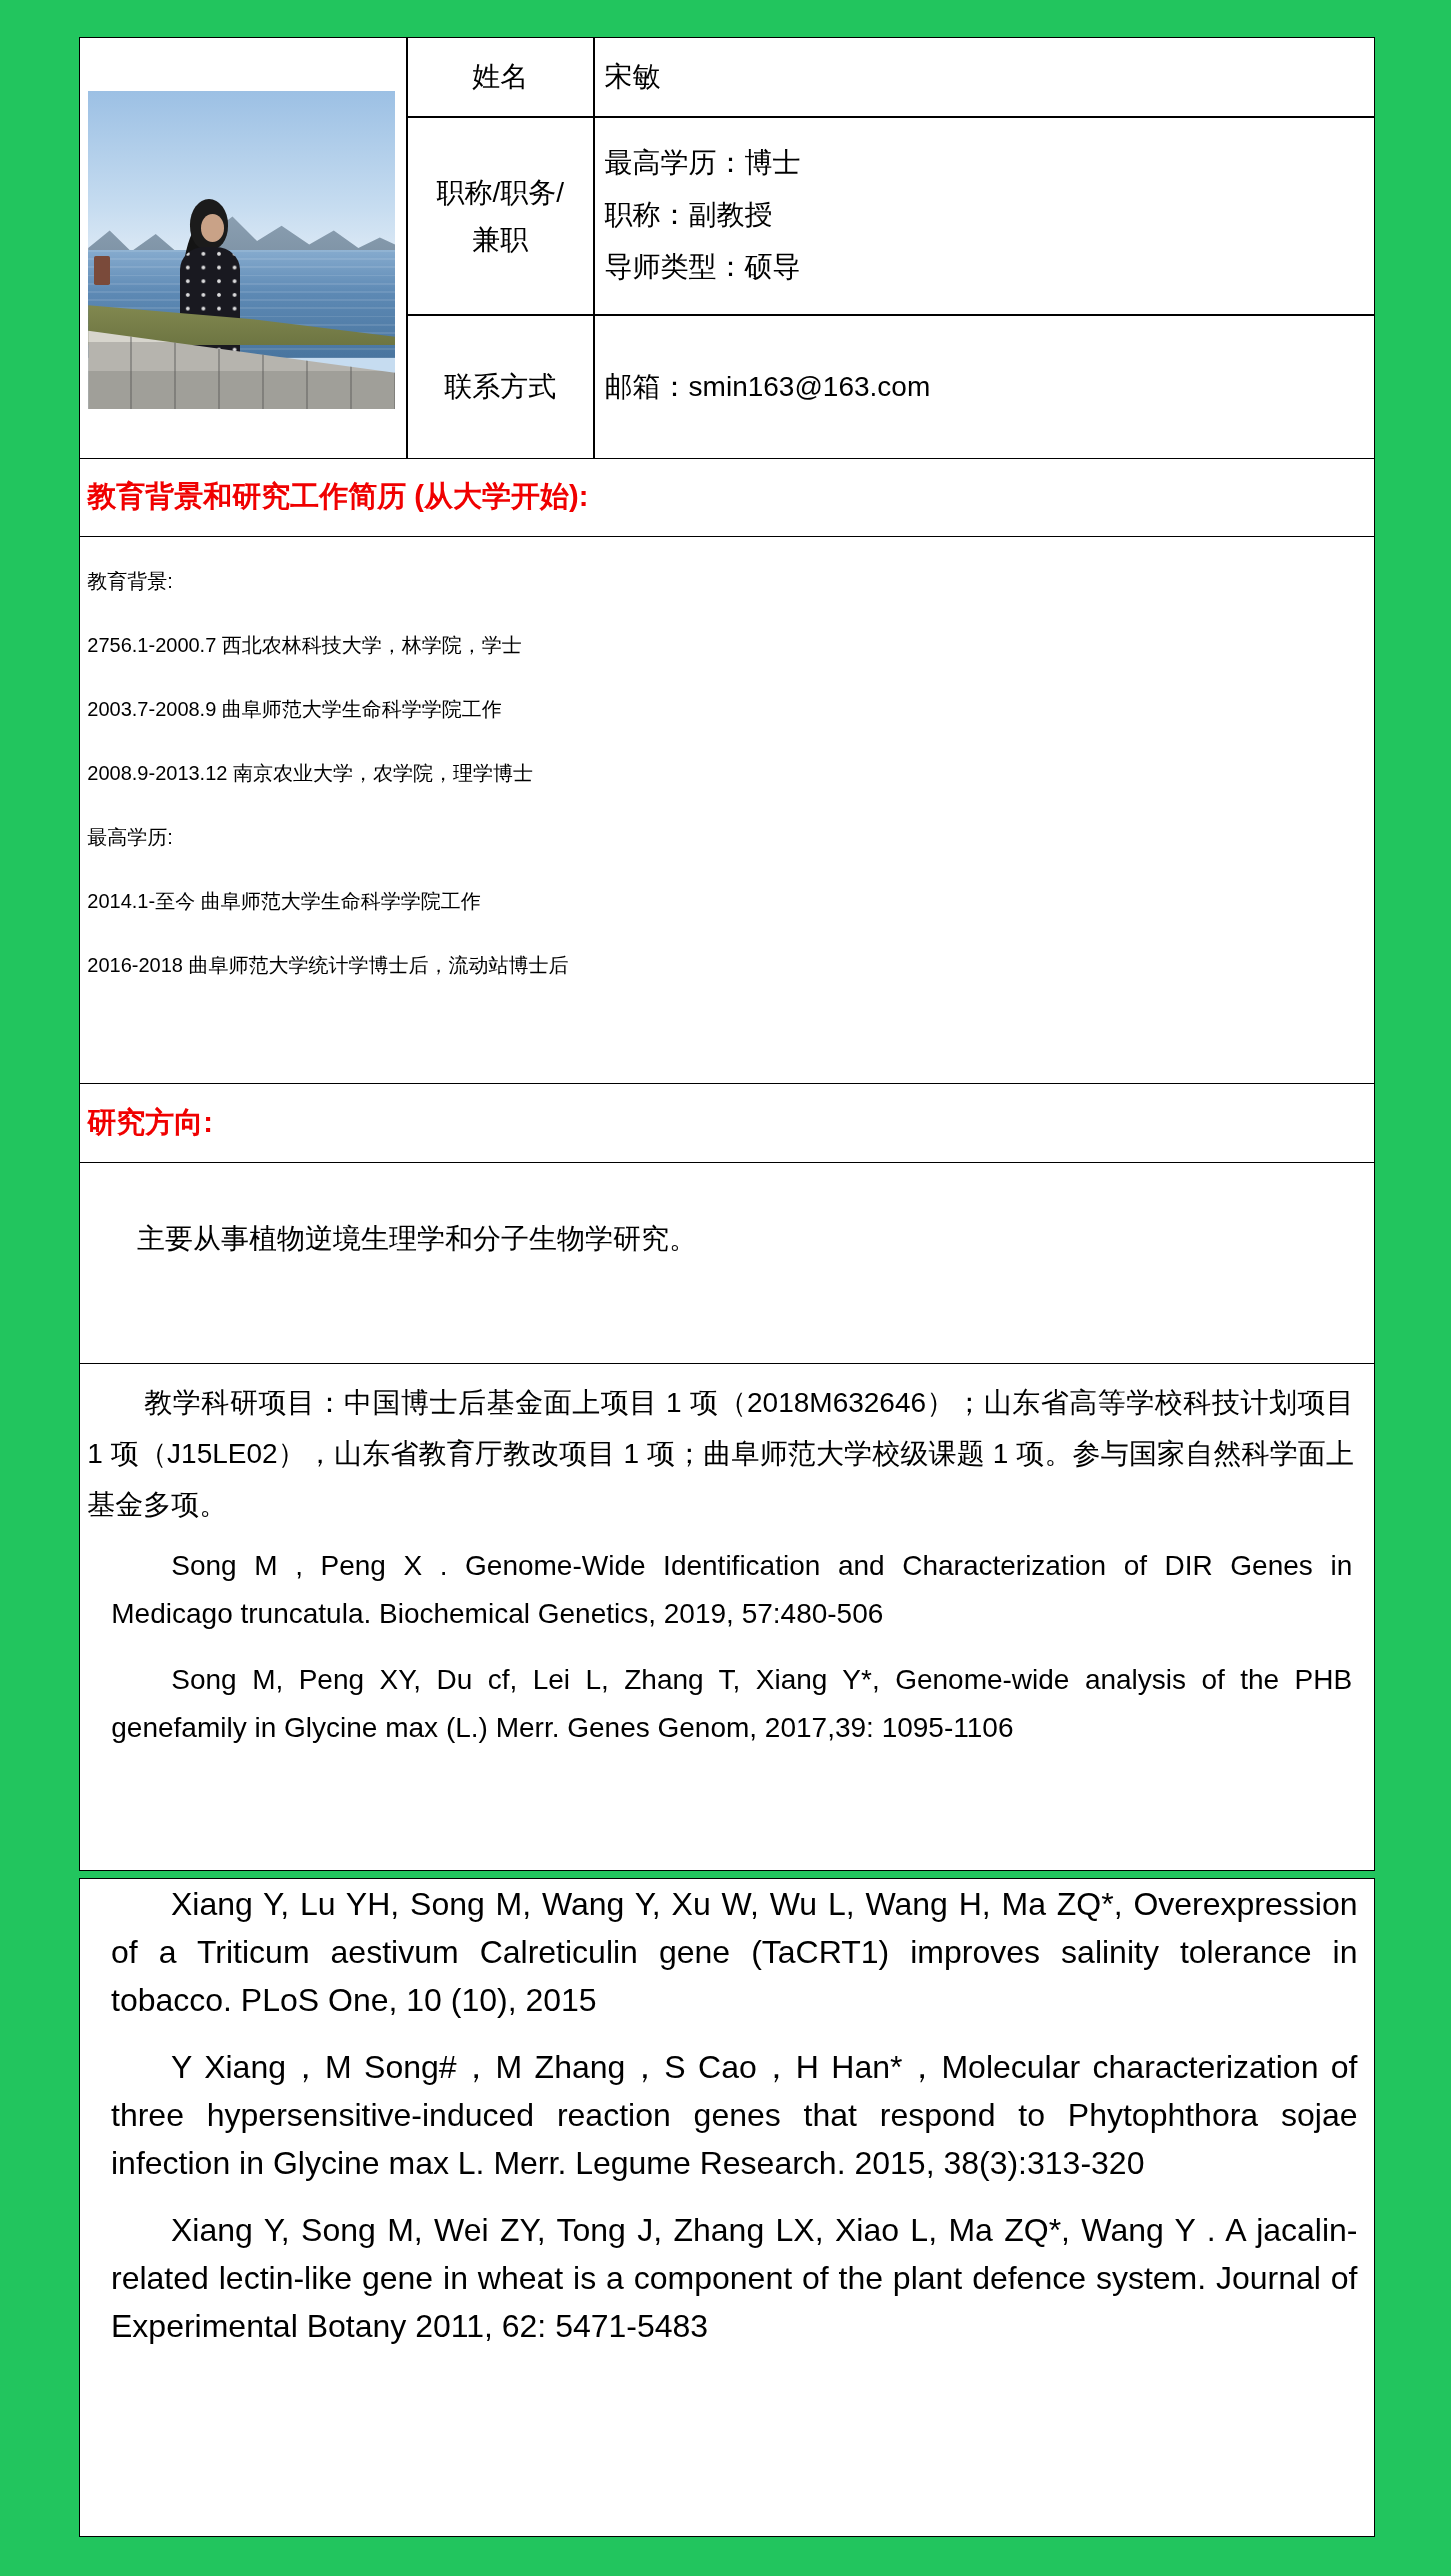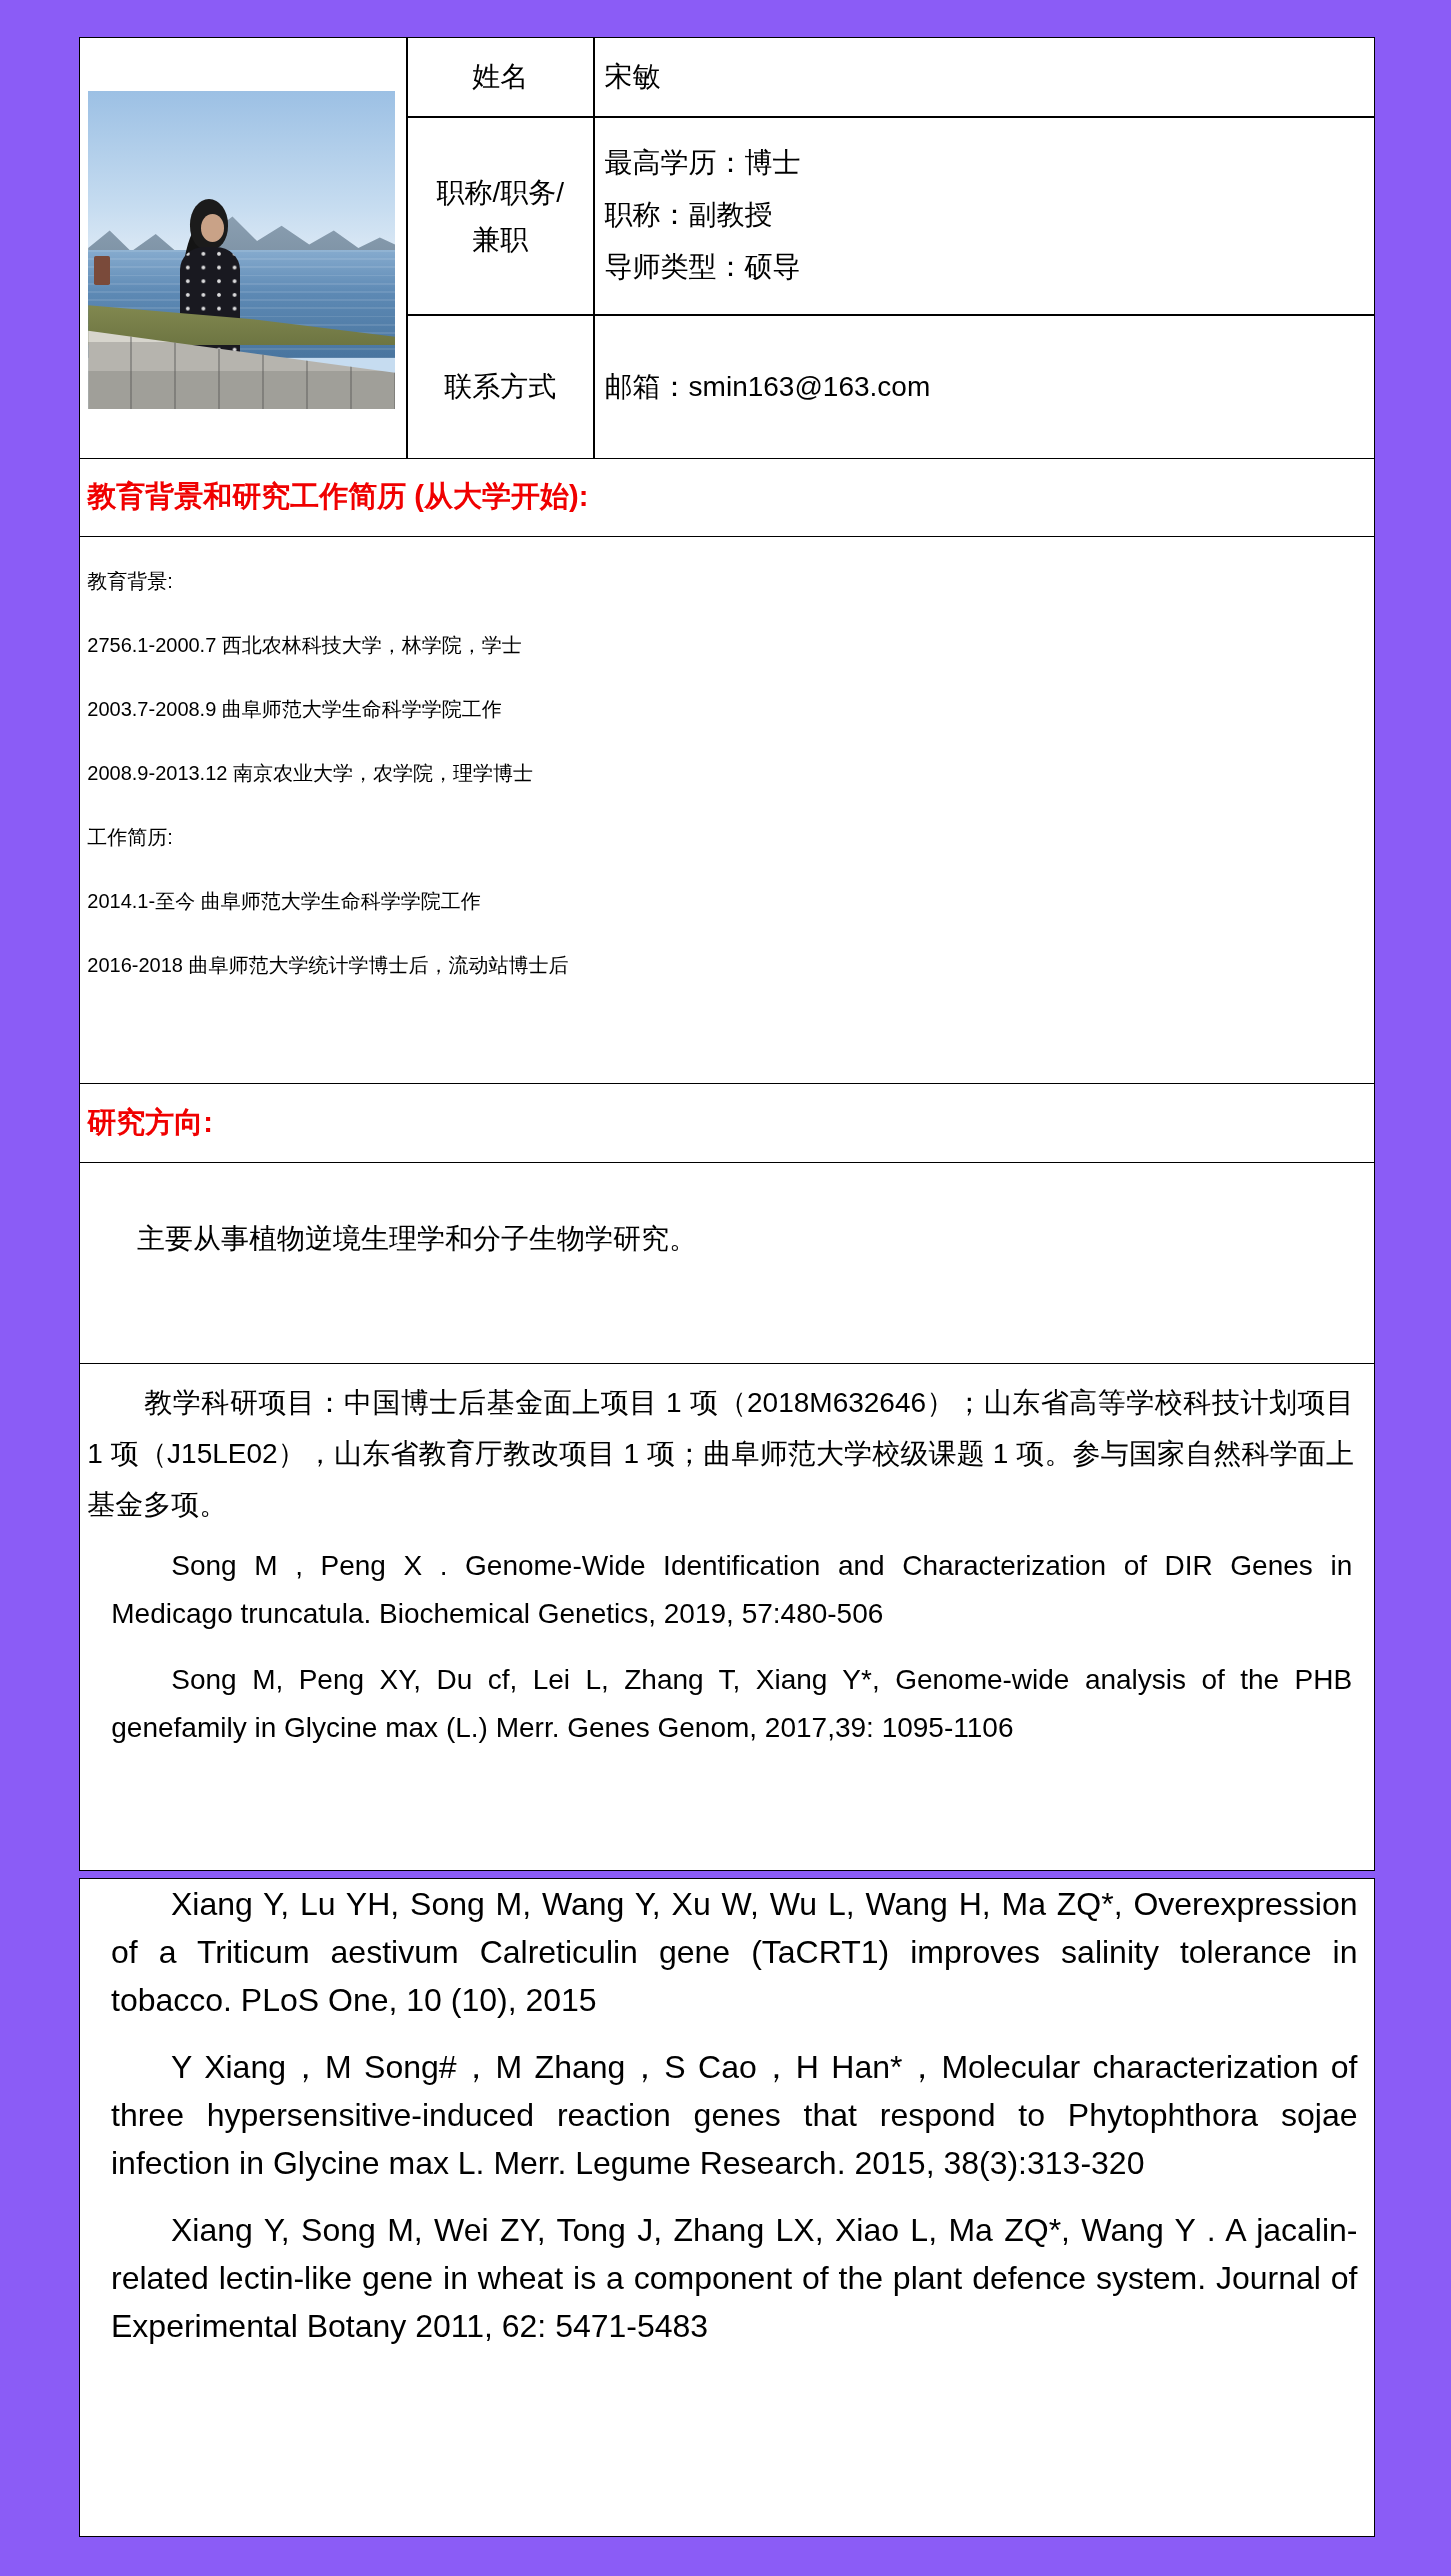--- a/index.html
+++ b/index.html
@@ -1,16 +1,16 @@
 <!DOCTYPE html>
 <html style="font-size:14.6px"><head>
 <meta charset="utf-8">
 <style>
   html,body{margin:0;padding:0;background:#ffffff;}
-  .page{position:relative;width:1451px;height:2576px;background:#8b5cf6;
+  .page{position:relative;width:1451px;height:2576px;background:#22c55e;
         font-family:"Liberation Sans","DejaVu Sans",sans-serif;color:#000;overflow:hidden;}
 
   
   .box1{position:absolute;left:79px;top:37px;width:1296px;height:1834px;
         border:1.8px solid #000;box-sizing:border-box;background:#fff;}
   .box2{position:absolute;left:79px;top:1878px;width:1296px;height:659px;
         border:1.8px solid #000;box-sizing:border-box;background:#fff;
         padding:0.9px 16.5px 0 31px;font-size:32px;}
 
   
@@ -115,21 +115,21 @@
       <div class="cell lbl contact-lbl">联系方式</div>
       <div class="cell val contact-val">邮箱：smin163@163.com</div>
     </div>
 
     <div class="sec-h">教育背景和研究工作简历 (从大学开始):</div>
     <div class="edu-body">
       <div class="edu-line">教育背景:</div>
       <div class="edu-line">2756.1-2000.7 西北农林科技大学，林学院，学士</div>
       <div class="edu-line">2003.7-2008.9 曲阜师范大学生命科学学院工作</div>
       <div class="edu-line">2008.9-2013.12 南京农业大学，农学院，理学博士</div>
-      <div class="edu-line">工作简历:</div>
+      <div class="edu-line">最高学历:</div>
       <div class="edu-line">2014.1-至今 曲阜师范大学生命科学学院工作</div>
       <div class="edu-line">2016-2018 曲阜师范大学统计学博士后，流动站博士后</div>
     </div>
 
     <div class="sec-h h2">研究方向:</div>
     <div class="dir-body">
       <div class="dir-text">主要从事植物逆境生理学和分子生物学研究。</div>
     </div>
 
     <div class="ach-body">

